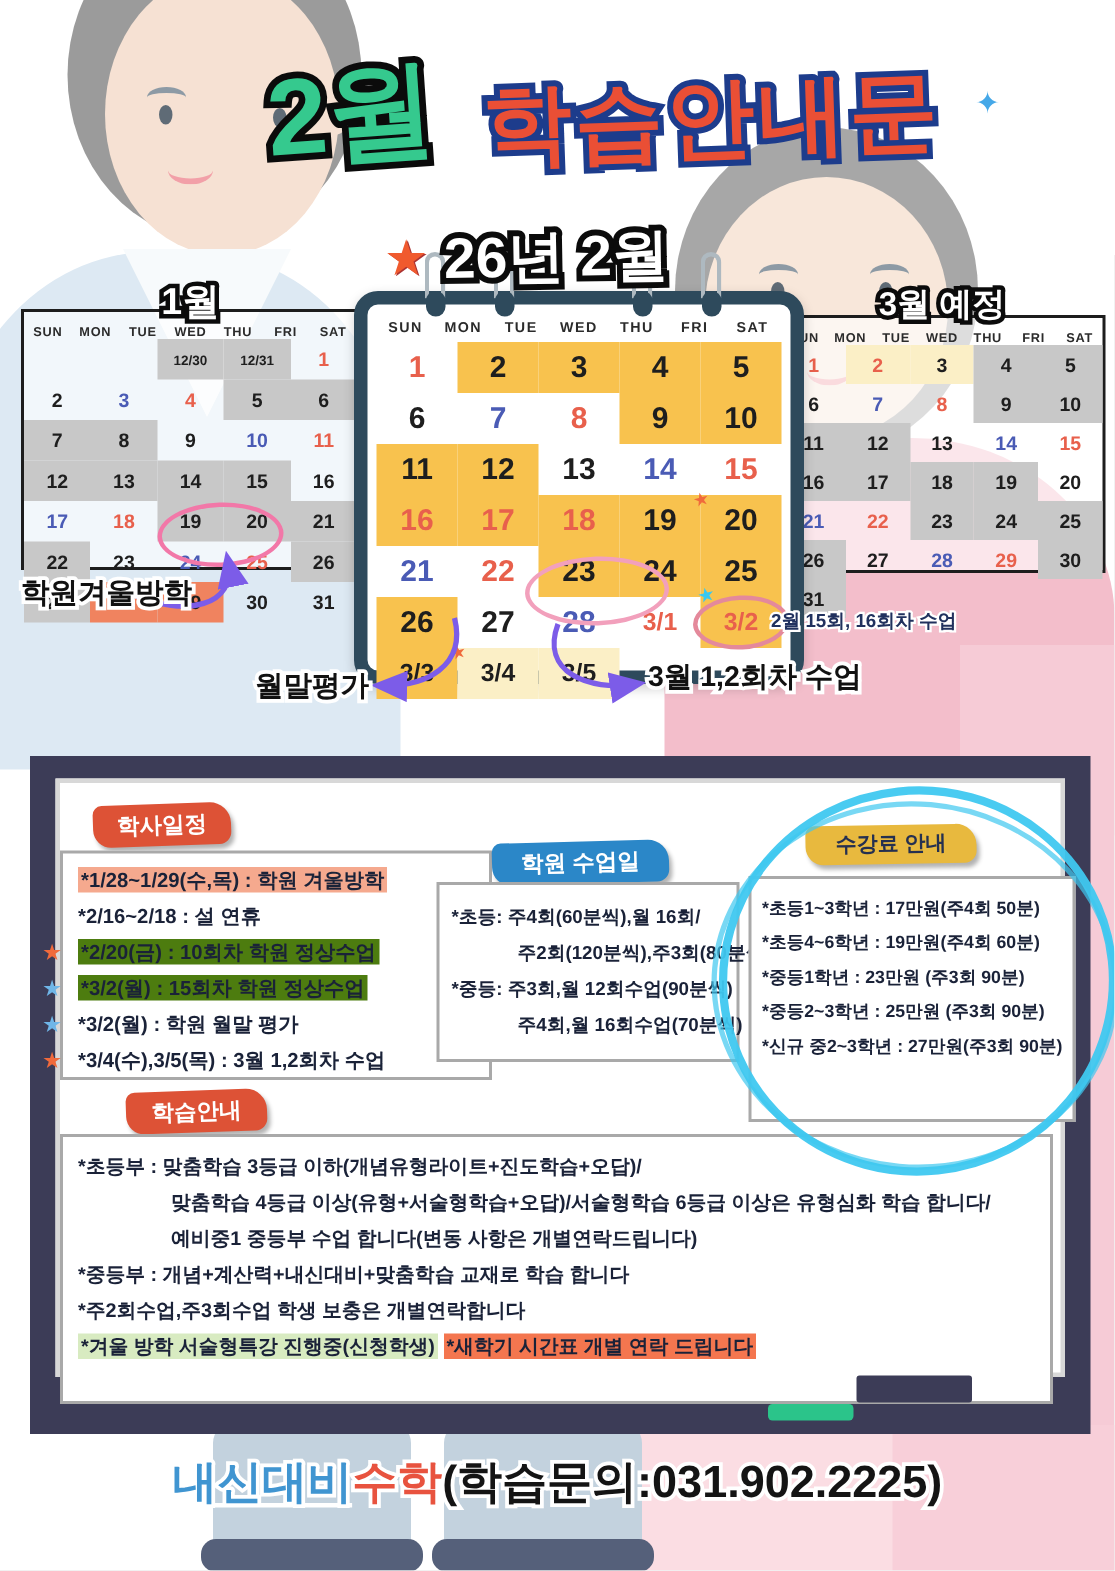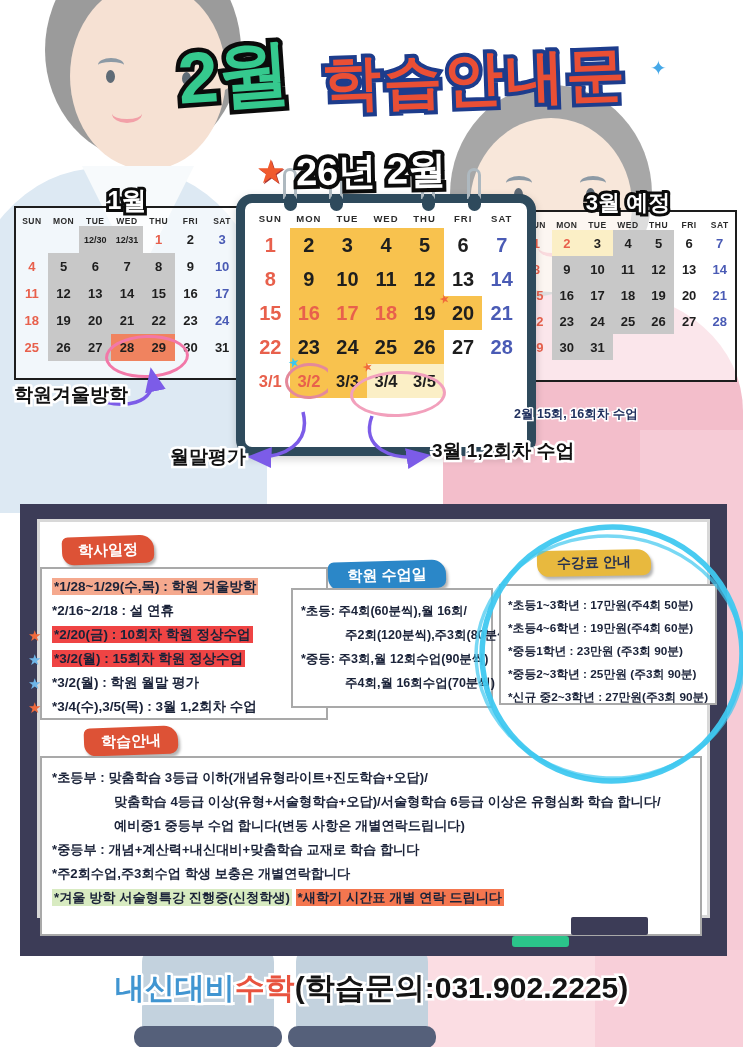--- a/index.html
+++ b/index.html
@@ -35,21 +35,21 @@
     -webkit-text-stroke:8px #0b0b0b;transform:rotate(-1deg);z-index:4;}
   .feb-title-star{left:256px;top:152px;font-size:33px;color:#F05A2E;z-index:4;text-shadow:1px 1px 0 #a33;}
   .cal-title{font-size:25px;font-weight:900;color:#fff;-webkit-text-stroke:6px #0b0b0b;z-index:4;}
   .hand-label{font-weight:900;color:#111;-webkit-text-stroke:5px #fff;z-index:7;}
   .note-label{font-weight:bold;color:#21315E;-webkit-text-stroke:3px #fff;z-index:7;}
 
   
   .mini-cal{border:2px solid #1d1d1d;background:rgba(255,255,255,.62);z-index:2;}
   .cal-head{display:grid;grid-template-columns:repeat(7,1fr);text-align:center;
     font-weight:bold;color:#2b2b2b;}
-  .cal-grid{display:grid;grid-template-columns:repeat(7,1fr);text-align:left;}
+  .cal-grid{display:grid;grid-template-columns:repeat(5,1fr);text-align:left;}
   .cell{position:relative;display:flex;align-items:center;justify-content:center;
     font-weight:bold;color:#1E1E1E;}
   .c-sun{color:#E8604C;} .c-sat{color:#4A5BB5;}
   .bg-y{background:#F8C24E;} .bg-g{background:#C8C8C8;} .bg-cream{background:#FBEFC6;}
   .bg-salmon{background:#F0835F;}
   .cell .xs{font-size:9px;}
   .jan-head,.mar-head{margin-top:8px;font-size:8.5px;letter-spacing:.5px;}
   .jan-grid .cell,.mar-grid .cell{height:27px;font-size:13px;}
   .mar-grid .cell{height:26px;}
 
@@ -88,30 +88,30 @@
   .badge-tuition{left:537px;top:550px;width:114px;height:26px;background:#E8B93E;color:#253050;font-size:14px;transform:rotate(-1deg);}
   .badge-study{left:84px;top:727px;width:94px;height:28px;background:#DD5236;font-size:15px;transform:rotate(-2deg);}
 
   .tbox{position:absolute;background:#fff;border:2px solid #A9A9A9;box-sizing:border-box;
     color:#1A2238;font-weight:bold;z-index:3;}
   .box-schedule{left:40px;top:567px;width:288px;height:153px;padding:6px 2px 0 10px;font-size:13.5px;}
   .box-schedule .tline{line-height:24px;}
   .box-class{left:291px;top:588px;width:202px;height:120px;padding:9px 2px 0 8px;font-size:12.5px;}
   .box-class .tline{line-height:24px;}
   .box-class .indent{padding-left:44px;}
-  .box-tuition{left:499px;top:584px;width:218px;height:121px;padding:8px 0 0 7px;font-size:11.8px;}
+  .box-tuition{left:499px;top:584px;width:218px;height:164px;padding:8px 0 0 7px;font-size:11.8px;}
   .box-tuition .tline{line-height:23px;}
   .box-study{left:40px;top:756px;width:662px;height:180px;padding:8px 0 0 10px;font-size:13.2px;}
   .box-study .tline{line-height:24px;}
   .box-study .indent{padding-left:62px;}
   .tline{position:relative;white-space:nowrap;}
   .lstar{position:absolute;left:-24px;top:1px;font-size:15px;}
   .lstar.orange{color:#F06A3C;} .lstar.blue{color:#6FB6E8;}
   .hl-salmon{background:#F5A98E;padding:1px 2px;}
-  .hl-lav{background:#ef4444;padding:1px 2px;}
+  .hl-lav{background:#4d7c0f;padding:1px 2px;}
   .hl-green{background:#D8EBC1;padding:1px 2px;}
   .hl-orange{background:#F4764F;padding:1px 2px;}
 
   
   .overlay{left:0;top:0;width:743px;height:1047px;z-index:6;pointer-events:none;}
 
   
   .footer{left:0;top:968px;width:100%;text-align:center;z-index:8;font-size:30px;font-weight:900;
     -webkit-text-stroke:5px #fff;paint-order:stroke fill;}
   .footer .blue{color:#4095D1;text-decoration:underline;text-decoration-thickness:3px;text-underline-offset:4px;}

